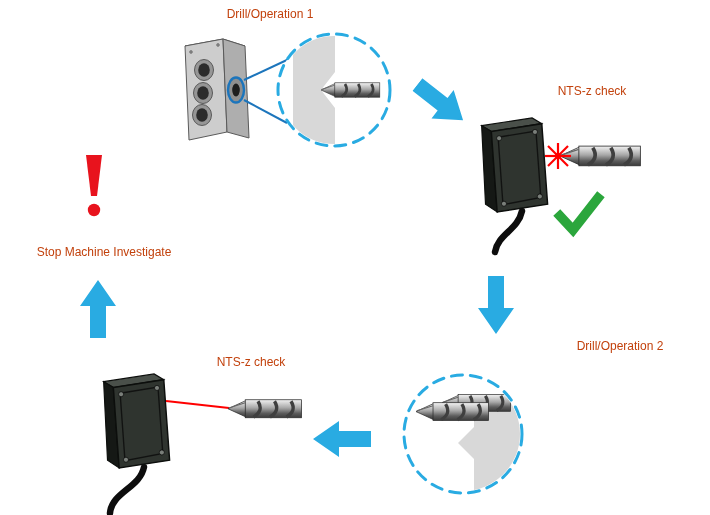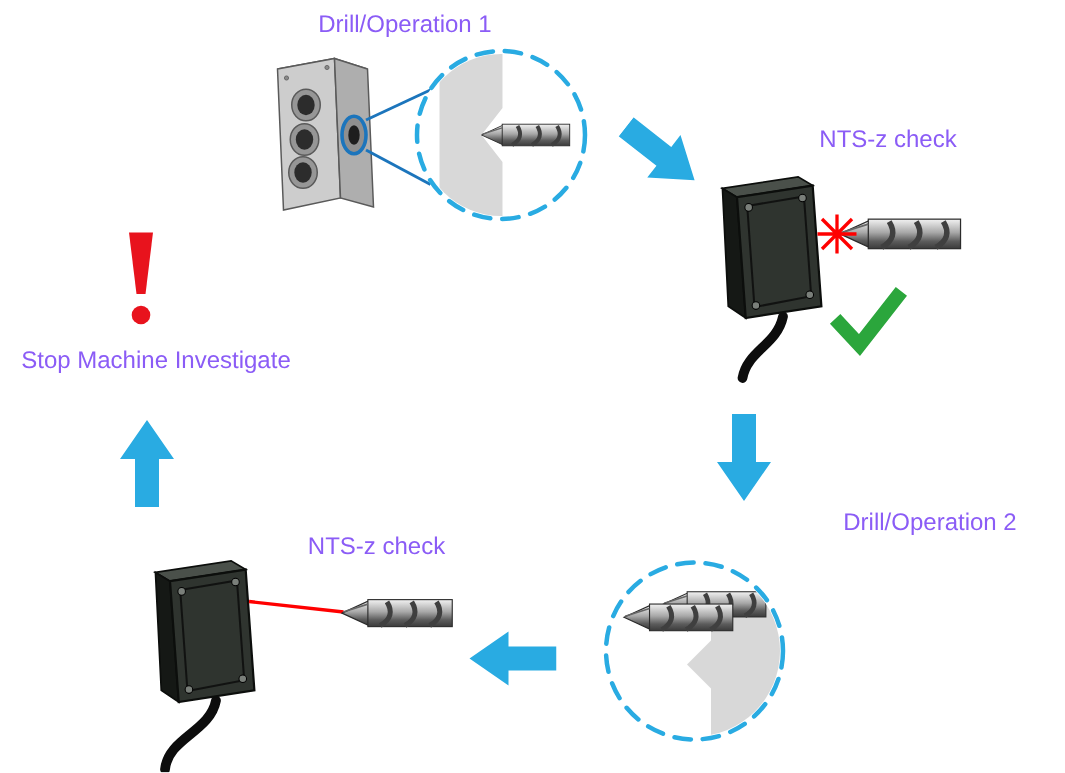--- a/index.html
+++ b/index.html
@@ -1,20 +1,20 @@
 <!DOCTYPE html>
 <html style="--arrow_blue: #29ABE2; --callout_blue: #1C75BC; --laser_red: #FF0000; --alert_red: #E8131D; --check_green: #2BA63C; --workpiece_gray: #D8D8D8; --machine_gray: #CDCDCD; --sensor_dark: #2F342F;"><head>
 <meta charset="utf-8">
 <style>
   * { margin:0; padding:0; box-sizing:border-box; }
   html,body { background:#ffffff; }
   body { font-family:"Liberation Sans", sans-serif; }
   .canvas { position:relative; width:710px; height:515px; background:#fff; overflow:hidden; }
   .abs { position:absolute; }
-  .label { position:absolute; font-size:16px; color:#8b5cf6; text-align:center; line-height:1.2; }
+  .label { position:absolute; font-size:12px; color:#c2410c; text-align:center; line-height:1.2; }
   .arrow-wrap { width:60px; height:40px; }
   .arrow-fill { fill: var(--arrow_blue, #29ABE2); }
   .dashed-circle { fill:#fff; stroke: var(--arrow_blue, #29ABE2); stroke-width:3; stroke-dasharray:11 8; stroke-linecap:round; }
   .callout { stroke: var(--callout_blue, #1C75BC); stroke-width:2; }
   .callout-ring { fill:#8f8f8f; stroke: var(--callout_blue, #1C75BC); stroke-width:2.4; }
   .workpiece { fill: var(--workpiece_gray, #D8D8D8); }
   .machine-front { fill: var(--machine_gray, #CDCDCD); }
   .sensor-front { fill: var(--sensor_dark, #2F342F); }
   .laser { stroke: var(--laser_red, #FF0000); }
   .laser-burst line { stroke: var(--laser_red, #FF0000); }
@@ -149,20 +149,20 @@
     <line class="laser" x1="78" y1="33" x2="141" y2="40" stroke-width="2.2"></line>
     <use href="#drillbit" transform="translate(140,28) scale(0.75)"></use>
   </svg>
 
   <div class="abs arrow-wrap" style="left:68px;top:288px;transform:rotate(-90deg)">
     <svg width="60" height="40" viewBox="0 0 60 40">
         <use href="#arrowright" class="arrow-fill"></use>
       </svg>
   </div>
 
-  <div class="label" style="left:14px;top:231px;width:180px">Stop Machine Investigate</div>
+  <div class="label" style="left:14px;top:245px;width:180px">Stop Machine Investigate</div>
 
   <svg class="abs" style="left:80px;top:153px" width="28" height="68" viewBox="0 0 28 68">
     <polygon class="alert" points="6,2 22,2 17,43 11,43"></polygon>
     <circle class="alert" cx="14" cy="57" r="6.2"></circle>
   </svg>
 
 </div>
 
 </body></html>

